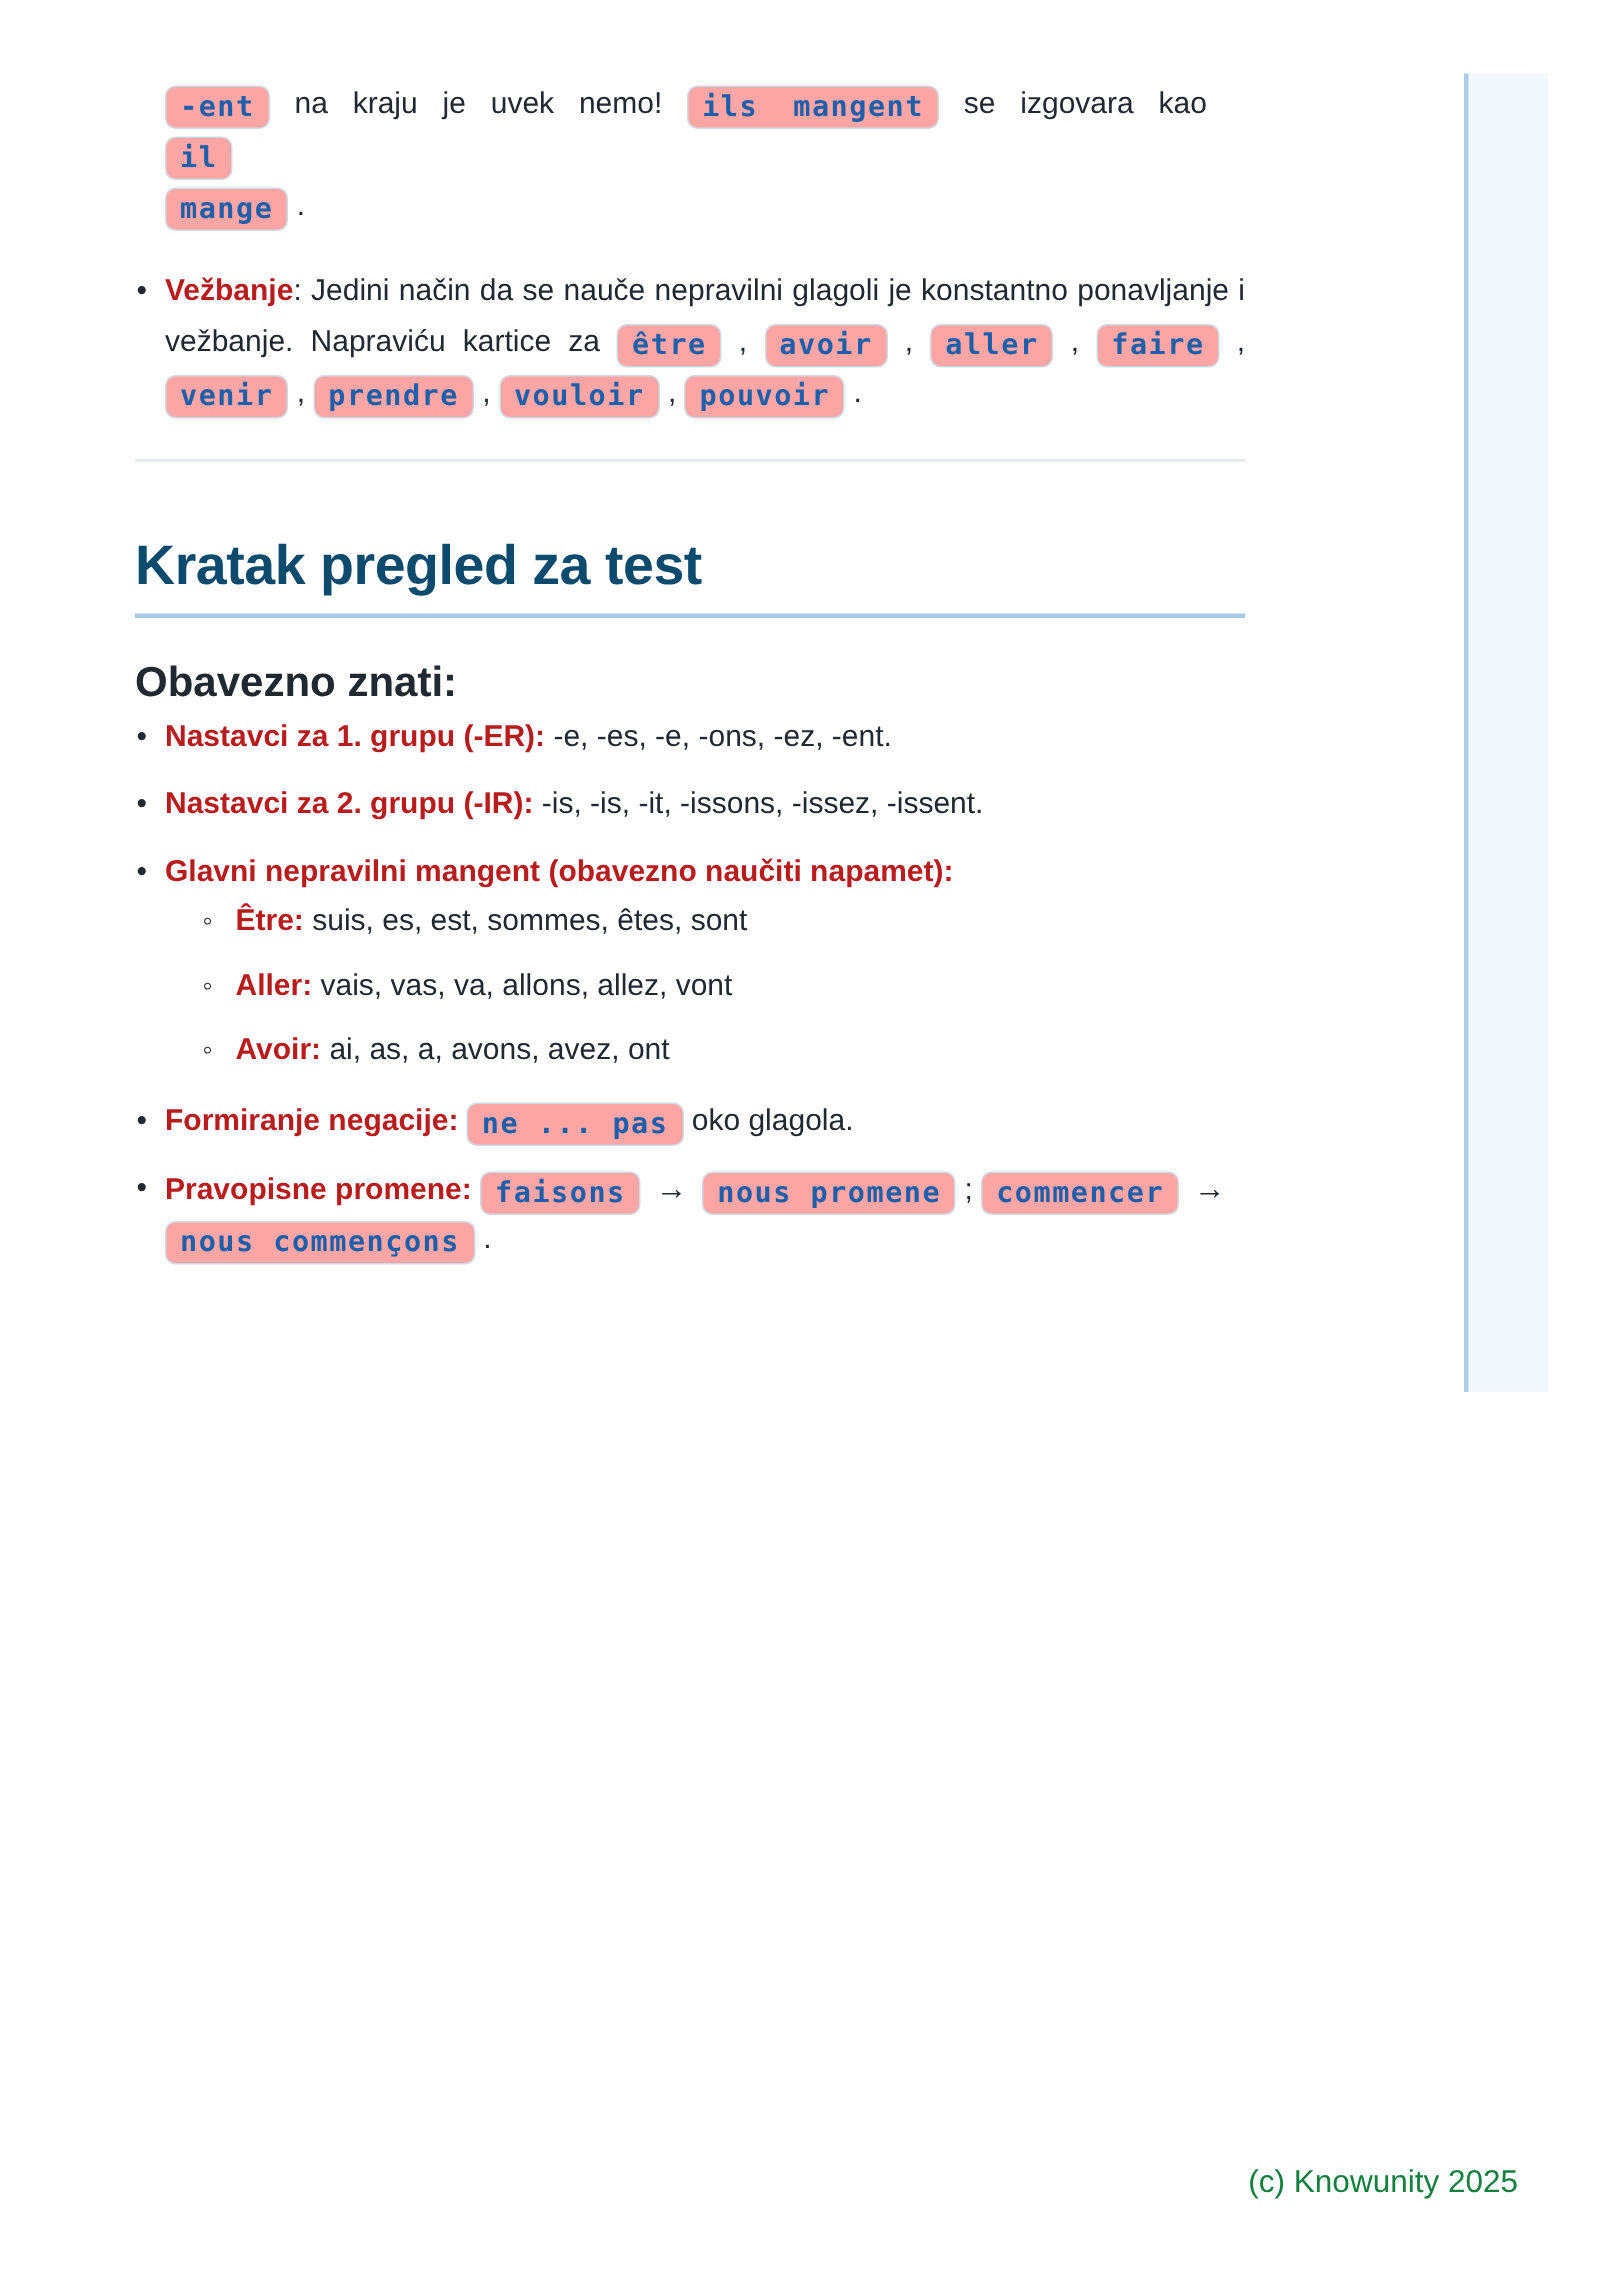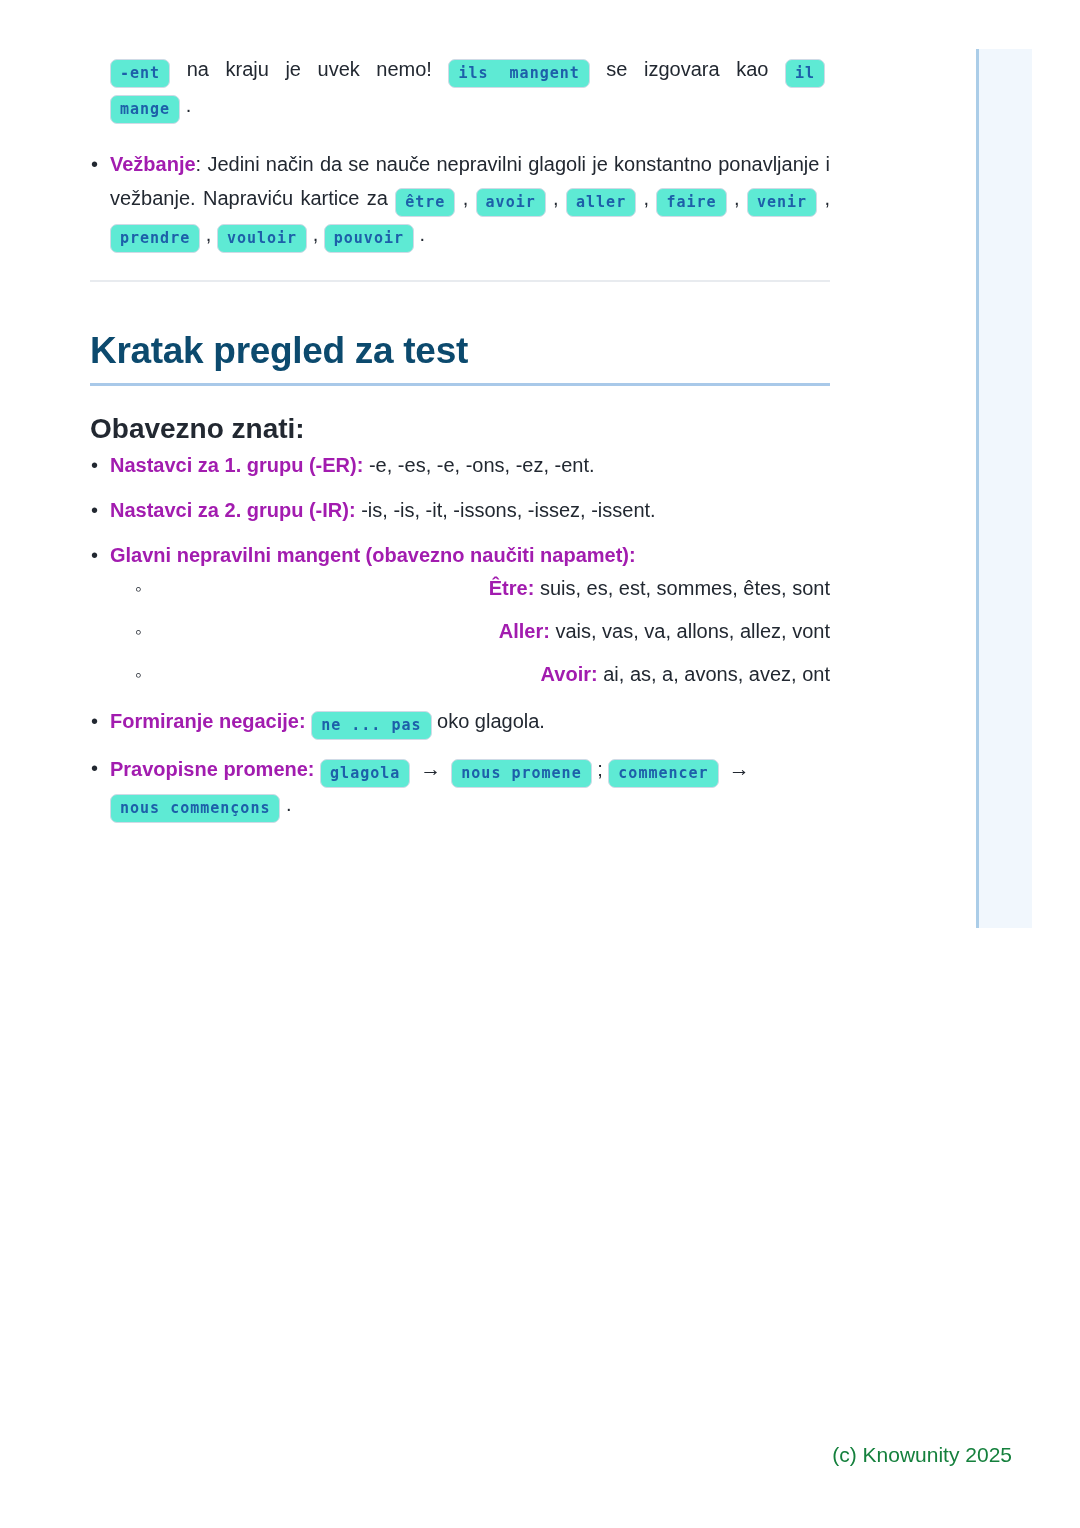--- a/index.html
+++ b/index.html
@@ -19,29 +19,29 @@
   .blist > li::before{content:"\2022";position:absolute;left:-19px;top:0;font-size:20px;color:#222831;}
   .divider{border:none;height:2px;background:#e8ebef;margin:27px 0 0;}
   .sec-title{
     margin:47px 0 0;font-size:37px;line-height:43px;font-weight:700;
     color:#0c4a6e;letter-spacing:-0.3px;
     border-bottom:3px solid #a9c9e9;padding-bottom:11px;
   }
   .lead{margin:27px 0 0;font-weight:700;font-size:28px;}
   .blist.review{margin-top:4px;}
   .review > li{margin-bottom:12px;line-height:33px;font-size:20px;}
-  .sublist{list-style:none;margin:0 0 14px;padding:0 0 0 47px;text-align:right;}
+  .sublist{list-style:none;margin:0 0 14px;padding:0 0 0 47px;}
   .sublist li{position:relative;margin-bottom:10px;line-height:33px;font-size:20px;}
   .sublist li::before{content:"\25E6";position:absolute;left:-22px;top:0;font-size:19px;color:#222831;}
-  strong{font-weight:700;color:#a21caf;}
+  strong{font-weight:700;color:#b91c1c;}
   .tag{
     display:inline-block;
     font-family:"DejaVu Sans Mono","Liberation Mono",monospace;
-    font-weight:700;font-size:15px;letter-spacing:1px;
-    color:#1d5fa9;background:#5eead4;border:1px solid #cfdae6;
+    font-weight:700;font-size:19px;letter-spacing:1px;
+    color:#1d5fa9;background:#fca5a5;border:1px solid #cfdae6;
     border-radius:7px;padding:1px 9px 2px;line-height:24px;vertical-align:-2px;
     white-space:pre;
   }
   .arrow{display:inline-block;margin:0 10px;font-size:21px;color:#222831;}
   .footer{position:absolute;top:1443px;right:68px;font-size:21px;color:#15803d;}
   .side-panel{
     position:absolute;left:976px;top:49px;width:53px;height:879px;
     background:#f1f7fd;border-left:3px solid #abcde8;
   }
 </style>
@@ -70,20 +70,20 @@
     <li><strong>Nastavci za 2. grupu (-IR):</strong> -is, -is, -it, -issons, -issez, -issent.</li>
     <li>
       <span><strong>Glavni nepravilni mangent (obavezno naučiti napamet):</strong></span>
       <ul class="sublist">
         <li><strong>Être:</strong> suis, es, est, sommes, êtes, sont</li>
         <li><strong>Aller:</strong> vais, vas, va, allons, allez, vont</li>
         <li><strong>Avoir:</strong> ai, as, a, avons, avez, ont</li>
       </ul>
     </li>
     <li><strong>Formiranje negacije:</strong> <code class="tag">ne ... pas</code> oko glagola.</li>
-    <li><strong>Pravopisne promene:</strong> <code class="tag">glagola</code><span class="arrow">→</span><code class="tag">nous promene</code> ; <code class="tag">commencer</code><span class="arrow">→</span><code class="tag">nous commençons</code> .</li>
+    <li><strong>Pravopisne promene:</strong> <code class="tag">faisons</code><span class="arrow">→</span><code class="tag">nous promene</code> ; <code class="tag">commencer</code><span class="arrow">→</span><code class="tag">nous commençons</code> .</li>
   </ul>
 
 </div>
 
 <div class="side-panel"></div>
 
 <div class="footer">(c) Knowunity 2025</div>
 
 </body></html>

